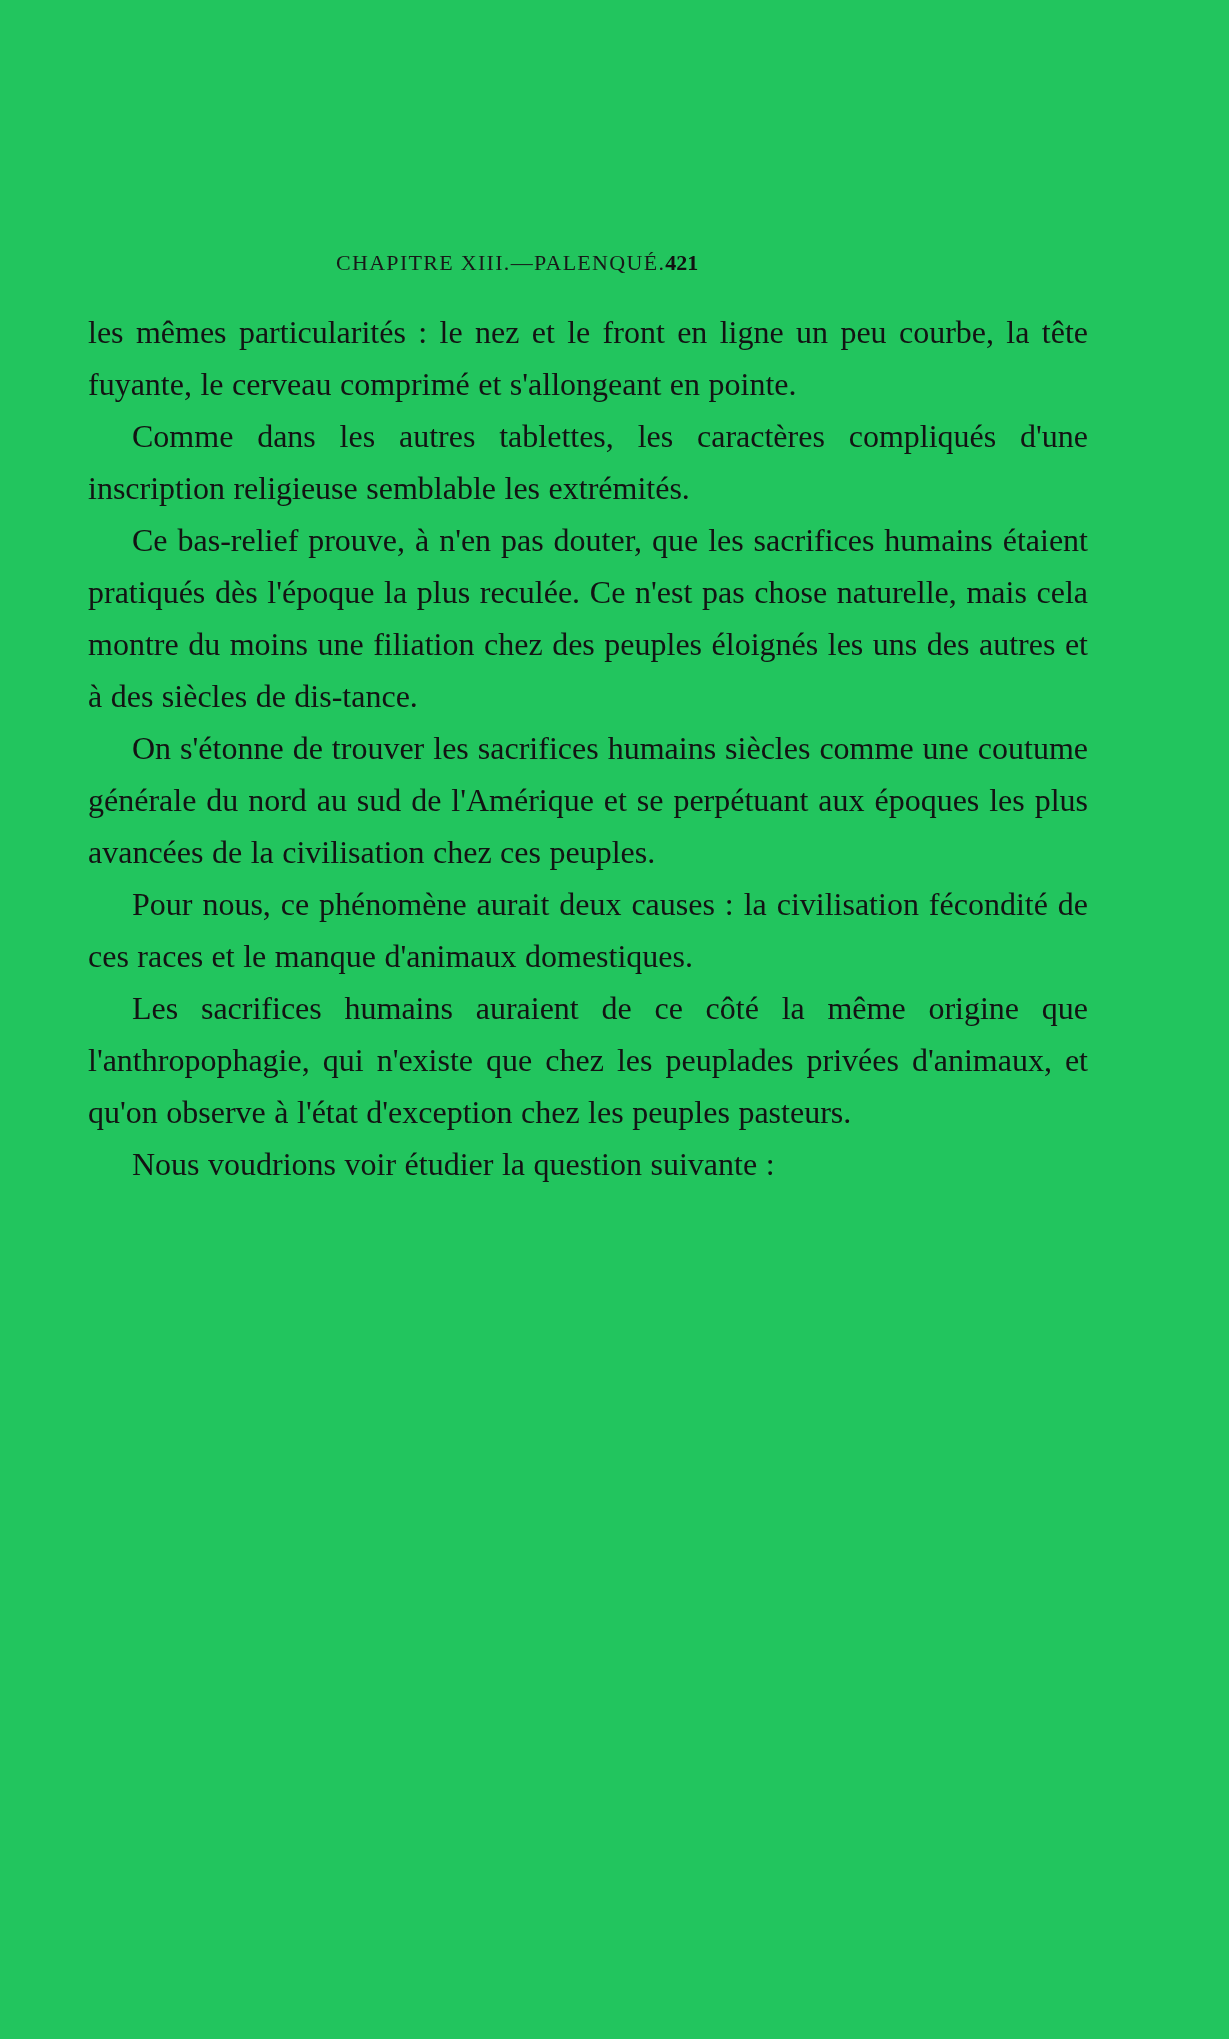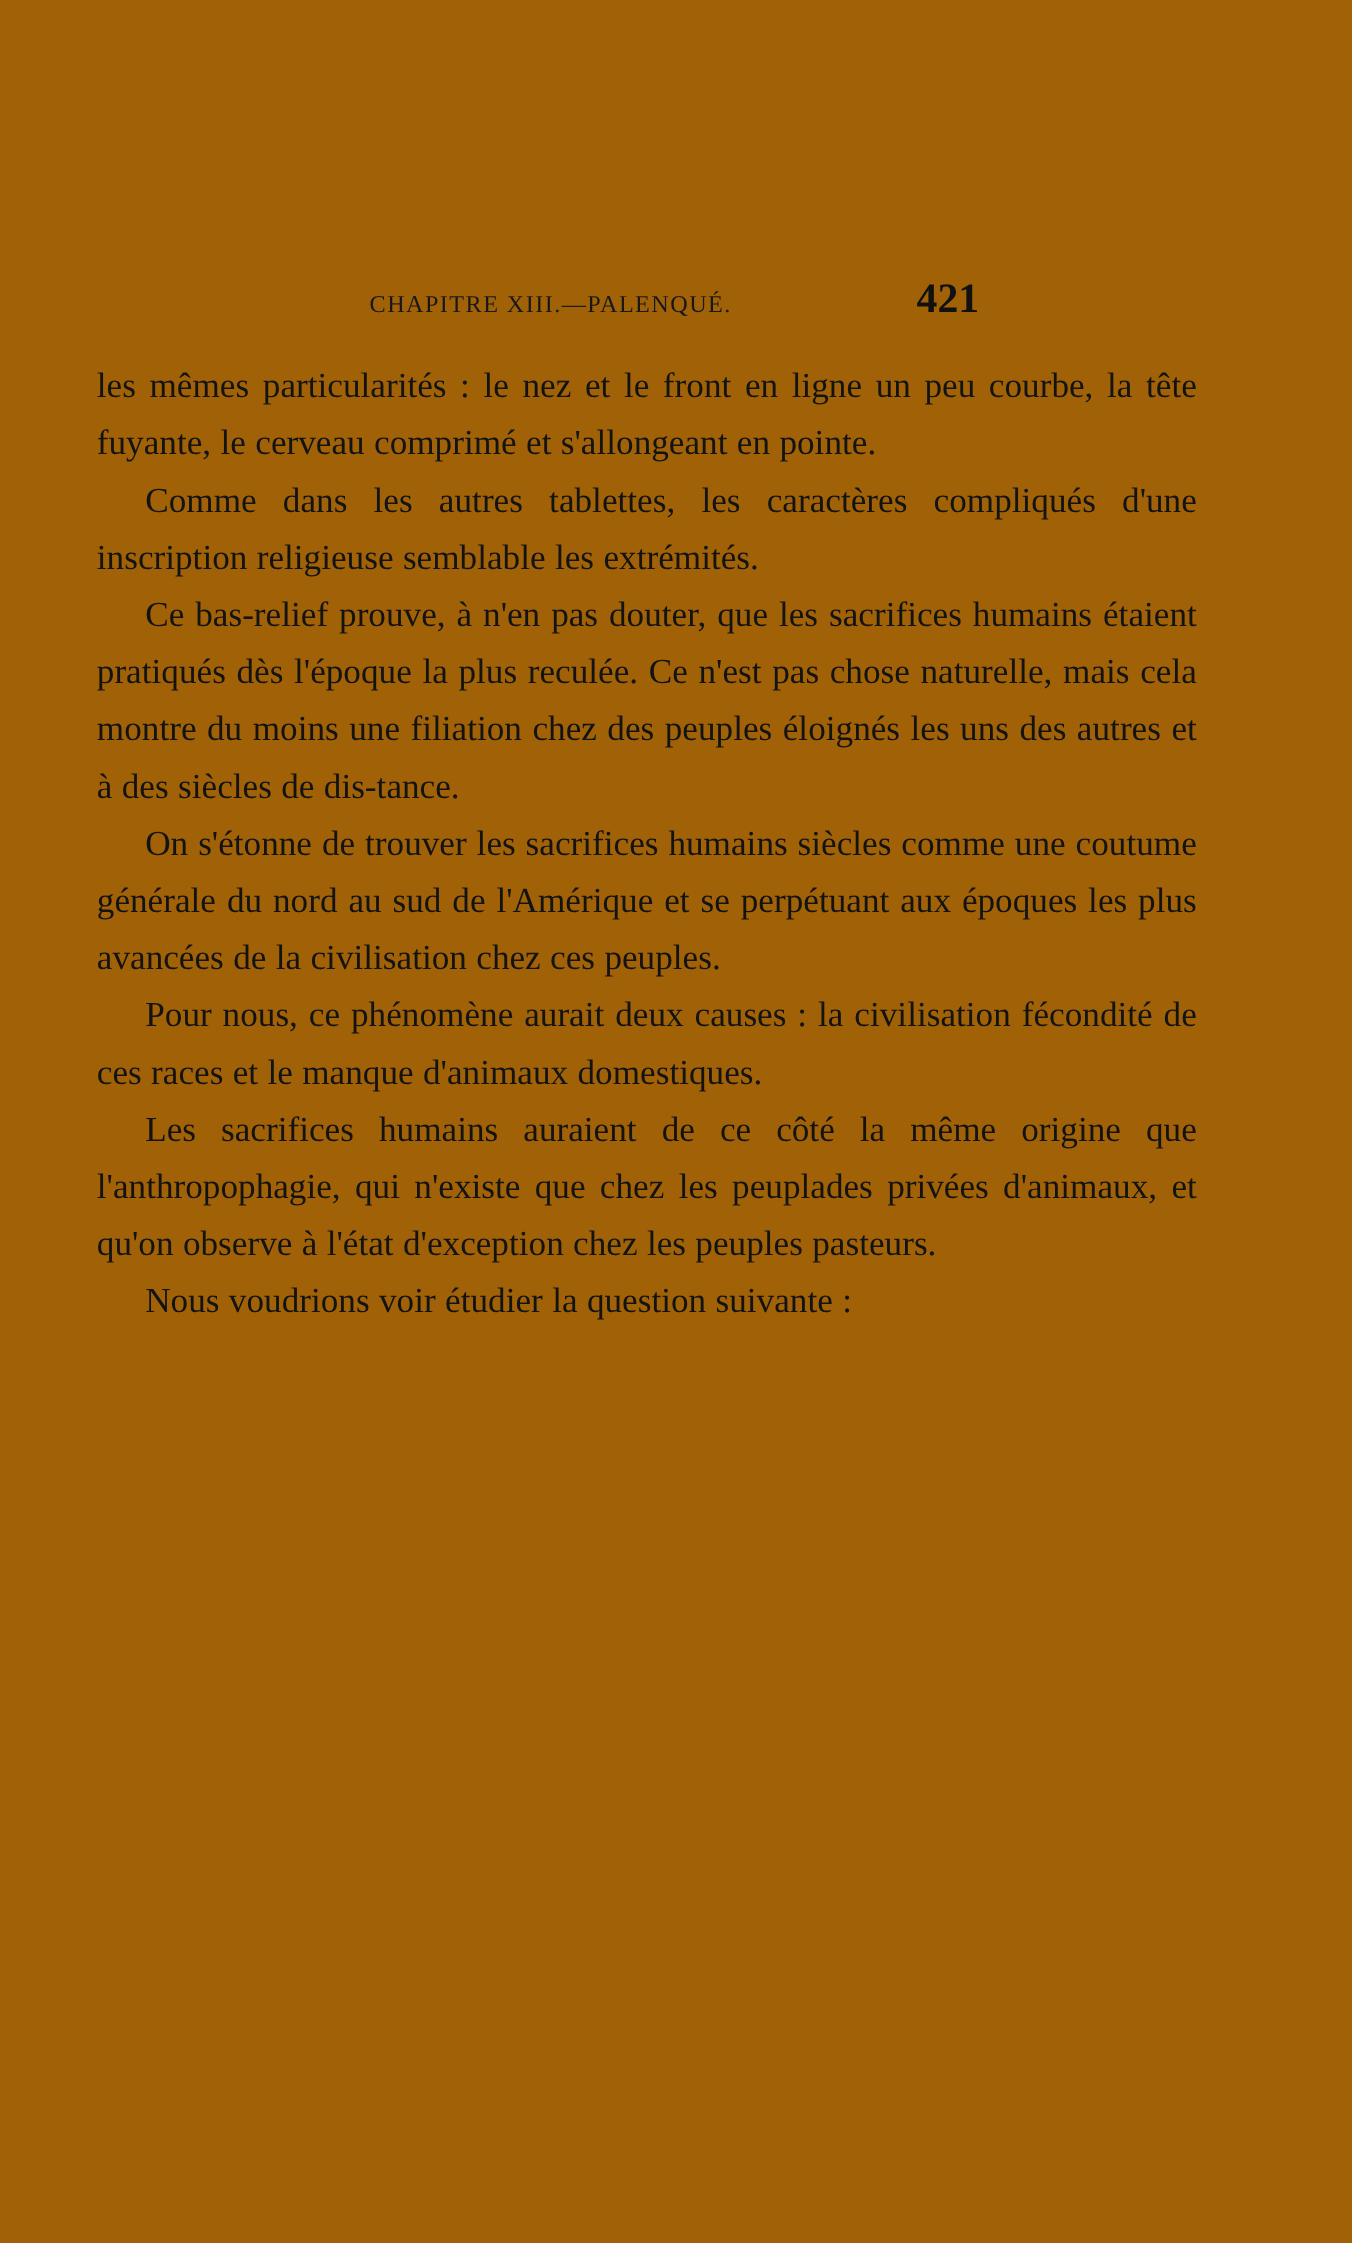--- a/index.html
+++ b/index.html
@@ -14,21 +14,21 @@
     color: #111111;
     position: relative;
     overflow: hidden;
   }
   .page {
     position: absolute;
     left: 0;
     top: 0;
     width: 1229px;
     height: 2039px;
-    background: #a16207;
+    background: #22c55e;
   }
   .content {
     position: absolute;
     left: 88px;
     top: 250px;
     width: 1000px;
   }
   .runhead {
     display: flex;
     align-items: baseline;
@@ -41,22 +41,21 @@
   .runhead-title {
     font-family: "Liberation Serif", serif;
     font-size: 22px;
     letter-spacing: 1.3px;
     font-variant: small-caps;
     text-transform: uppercase;
     white-space: nowrap;
     color: #181818;
   }
   .runhead-page {
-    margin-left: 168px;
-    font-size: 38px;
+    font-size: 22px;
     font-weight: bold;
     letter-spacing: 0px;
     color: #111;
   }
   p.para {
     margin: 0;
     font-size: 32px;
     line-height: 52px;
     text-align: justify;
     text-justify: inter-word;

